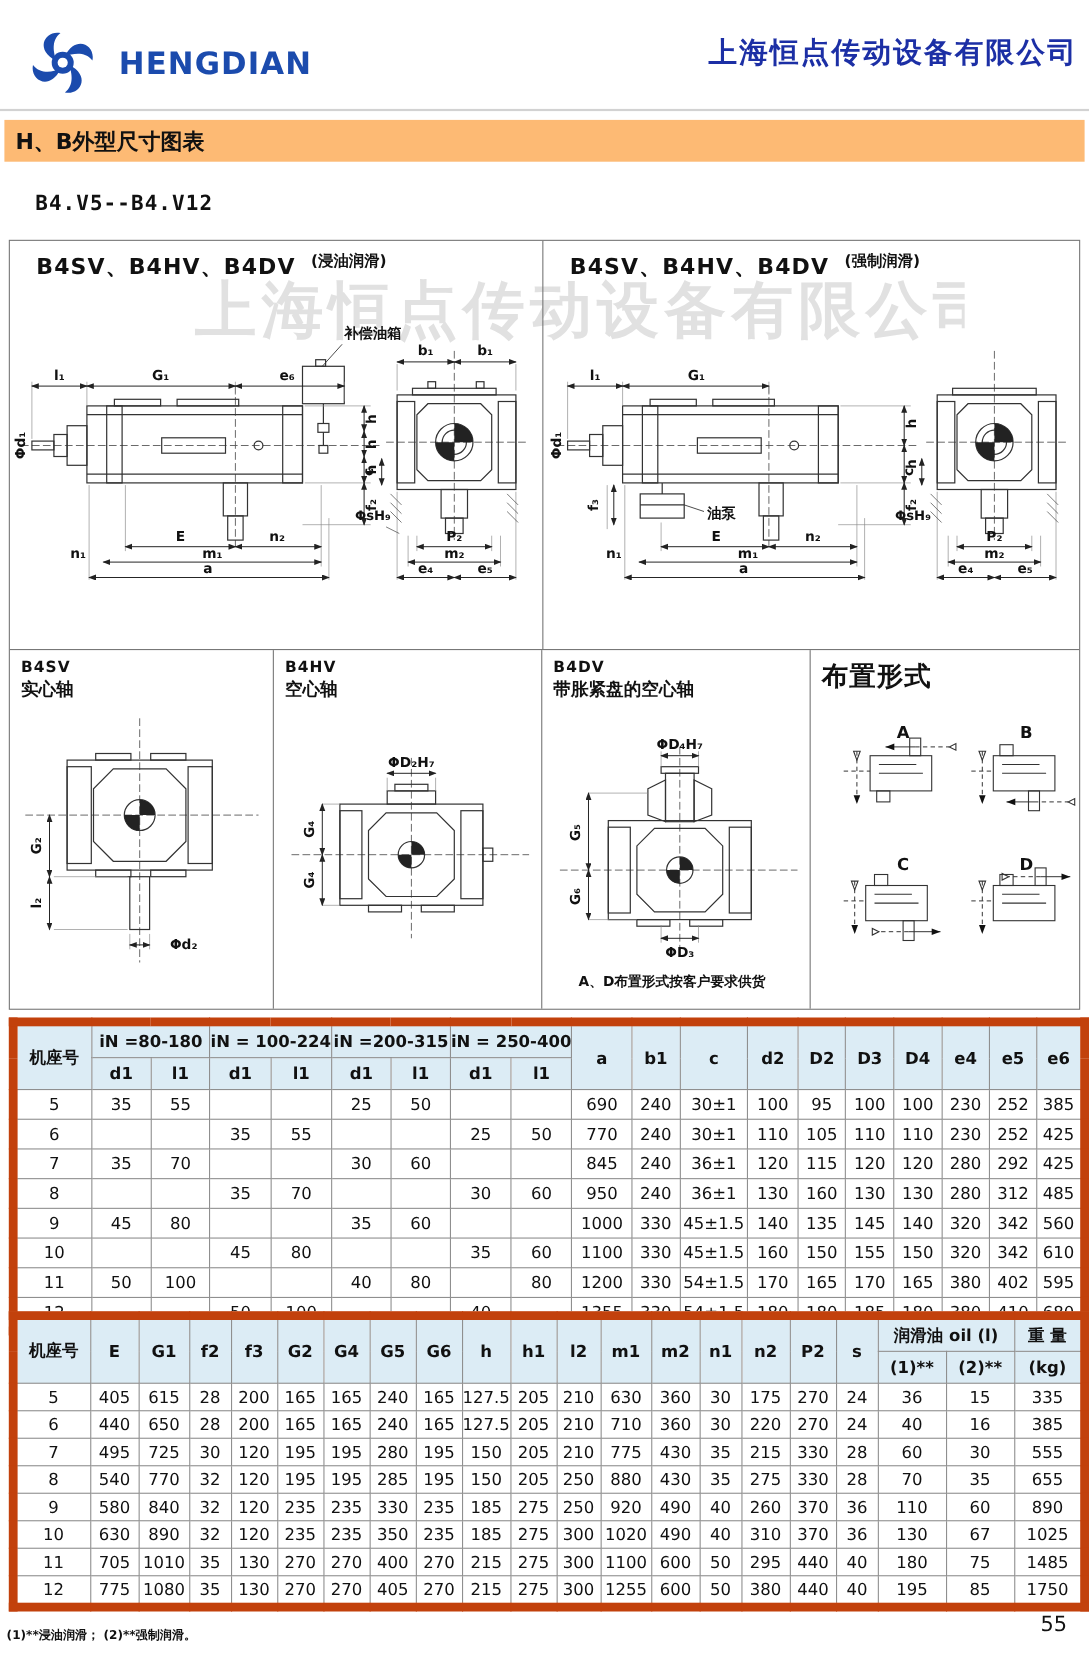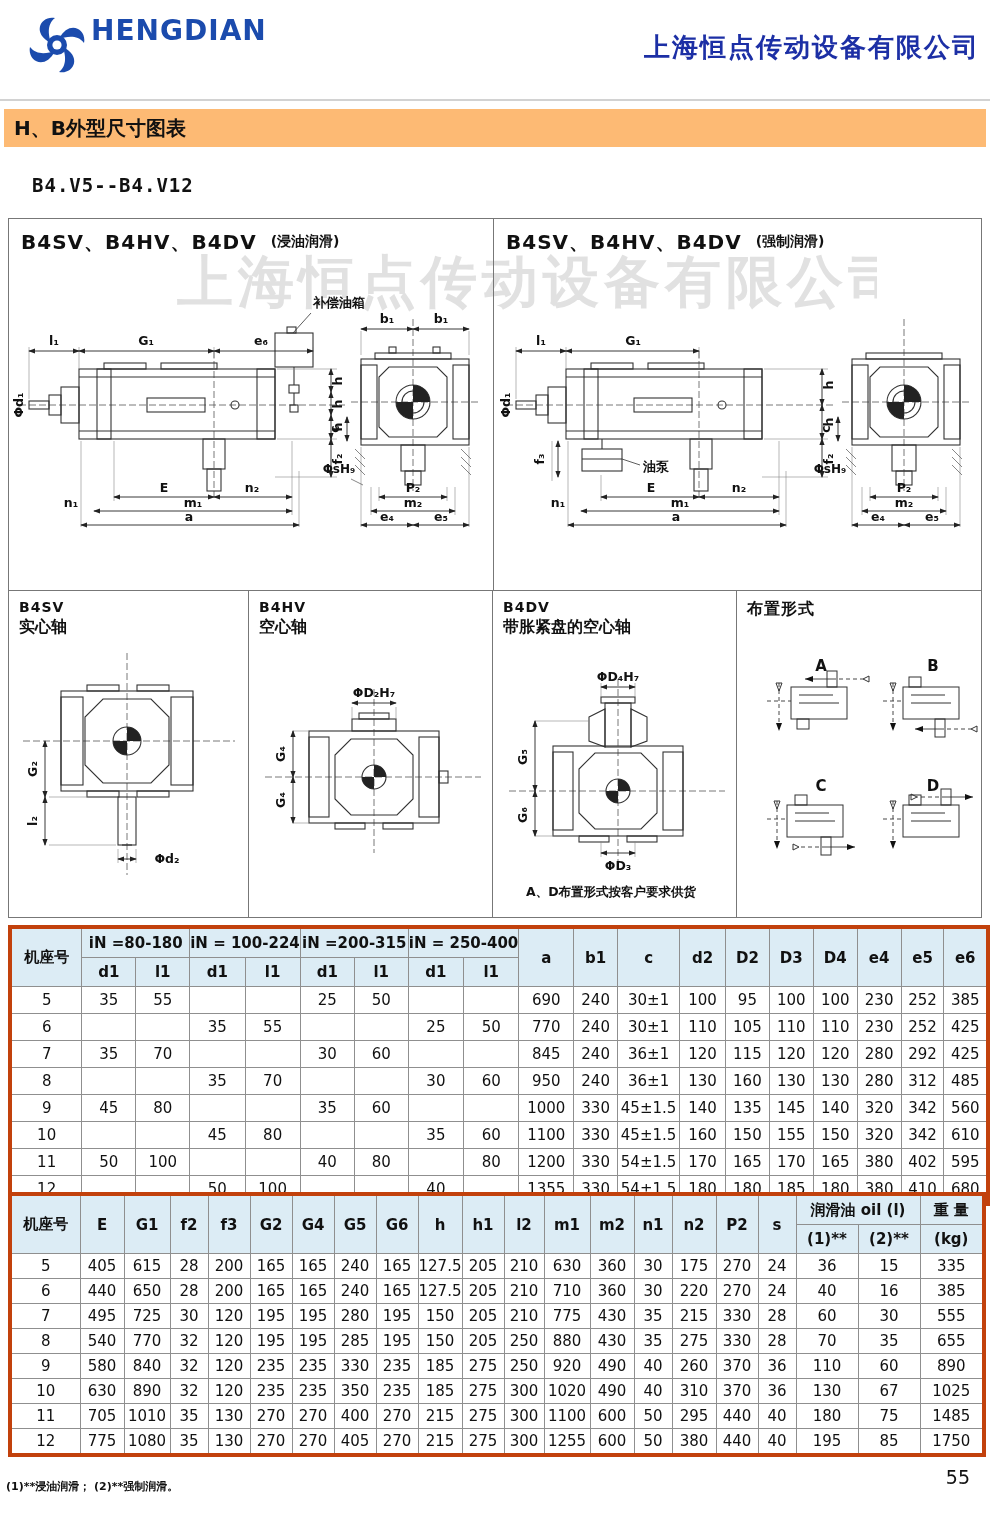--- a/index.html
+++ b/index.html
@@ -1,53 +1,53 @@
 <!DOCTYPE html>
 <html><head>
 <meta charset="utf-8">
 <style>
   html,body{margin:0;padding:0;background:#e8e8e8;}
   .page{position:relative;width:990px;height:1513px;background:#ffffff;margin:0 auto;
         font-family:"DejaVu Sans","Liberation Sans",sans-serif;color:#111;overflow:hidden;}
   
-  .brand{position:absolute;left:28px;top:14px;display:flex;gap:5px;}
+  .brand{position:absolute;left:28px;top:26px;display:flex;align-items:center;gap:22px;}
   .brand-text{font-size:28px;font-weight:bold;color:#1b4bad;letter-spacing:1px;}
   .company{position:absolute;right:10px;top:30px;font-size:26px;font-weight:bold;color:#1c2fa5;letter-spacing:2px;}
   .header-rule{position:absolute;left:0;top:99px;width:990px;height:2px;background:#d2d2d2;}
   .title-bar{position:absolute;left:4px;top:109px;width:982px;height:38px;background:#fdba74;
              font-size:20px;font-weight:bold;line-height:38px;padding-left:10px;box-sizing:border-box;}
   .model-range{position:absolute;left:8px;top:174px;font-family:"DejaVu Sans Mono","Liberation Mono",monospace;
                font-size:19px;font-weight:bold;letter-spacing:1px;margin-left:24px;}
   
   .diagrams{position:absolute;left:8px;top:218px;width:974px;height:700px;border:1px solid #777;box-sizing:border-box;}
   .watermark{position:absolute;left:168px;top:26px;width:700px;font-size:56px;font-weight:bold;
              color:#bdbdbd;opacity:.45;letter-spacing:5px;white-space:nowrap;overflow:hidden;z-index:1;}
   .prow{position:absolute;left:0;width:972px;display:flex;z-index:2;}
   .prow.top{top:0;height:371px;border-bottom:1px solid #777;}
   .prow.bot{top:372px;height:326px;}
   .panel{position:relative;height:100%;box-sizing:border-box;}
   .panel + .panel{border-left:1px solid #777;}
-  .panel-title{position:absolute;left:12px;top:10px;display:flex;align-items:center;gap:14px;z-index:3;}
+  .panel-title{position:absolute;left:24px;top:10px;display:flex;align-items:flex-start;gap:14px;z-index:3;}
   .panel-title .t{font-size:20px;font-weight:bold;letter-spacing:1px;}
   .panel-title .s{font-size:14px;font-weight:bold;padding-bottom:2px;}
   .panel-title2{position:absolute;left:10px;top:8px;z-index:3;font-weight:bold;}
   .panel-title2 .l1{font-size:14px;letter-spacing:1px;}
   .panel-title2 .l2{font-size:16px;margin-top:2px;}
   .panel svg{position:absolute;left:0;top:0;z-index:2;}
   
   table{border-collapse:collapse;table-layout:fixed;background:#fff;}
   .dimtable{position:absolute;left:8px;}
   #table1{top:925px;}
   #table2{top:1192px;}
   .dimtable th,.dimtable td{border:1px solid #8f8f8f;text-align:center;vertical-align:middle;
     font-size:15px;padding:0;overflow:hidden;white-space:nowrap;}
   .dimtable th{background:#dcecf5;font-weight:bold;height:28px;}
   .dimtable td{height:26px;}
   #table2 td{height:24px;}
-  .dimtable{border:4px solid #c2410c;}
+  .dimtable{border:8px solid #c2410c;}
   .fh{font-size:16px;}
   .small-unit{font-size:13px;}
   
   .footnote{position:absolute;left:6px;top:1443px;font-size:11px;font-weight:bold;margin-top:36px;}
   .page-number{position:absolute;right:20px;top:1466px;font-size:19px;}
   
   text{font-family:"DejaVu Sans","Liberation Sans",sans-serif;}
 </style>
 </head>
 <body>
@@ -477,21 +477,21 @@
             <text transform="rotate(-90 34 166)" x="34" y="166">G₅</text>
             <text transform="rotate(-90 34 224)" x="34" y="224">G₆</text>
             <text x="125" y="279">ΦD₃</text>
             <text x="118" y="305" font-size="12.5" text-anchor="middle">A、D布置形式按客户要求供货</text>
           </g>
         </svg>
       </div>
 
       <div class="panel" style="width:242px">
         <div class="panel-title2">
-          <div class="l1" style="font-size:16px">布置形式</div>
+          <div class="l1" style="font-size:24px">布置形式</div>
         </div>
         <svg width="242" height="326" viewBox="0 0 242 326">
           <g font-size="15" font-weight="bold" fill="#111" text-anchor="middle">
             <text x="84" y="80">A</text>
             <text x="196" y="80">B</text>
             <text x="84" y="200">C</text>
             <text x="196" y="200">D</text>
           </g>
 
           <g stroke="#333" stroke-width="1" fill="none">

